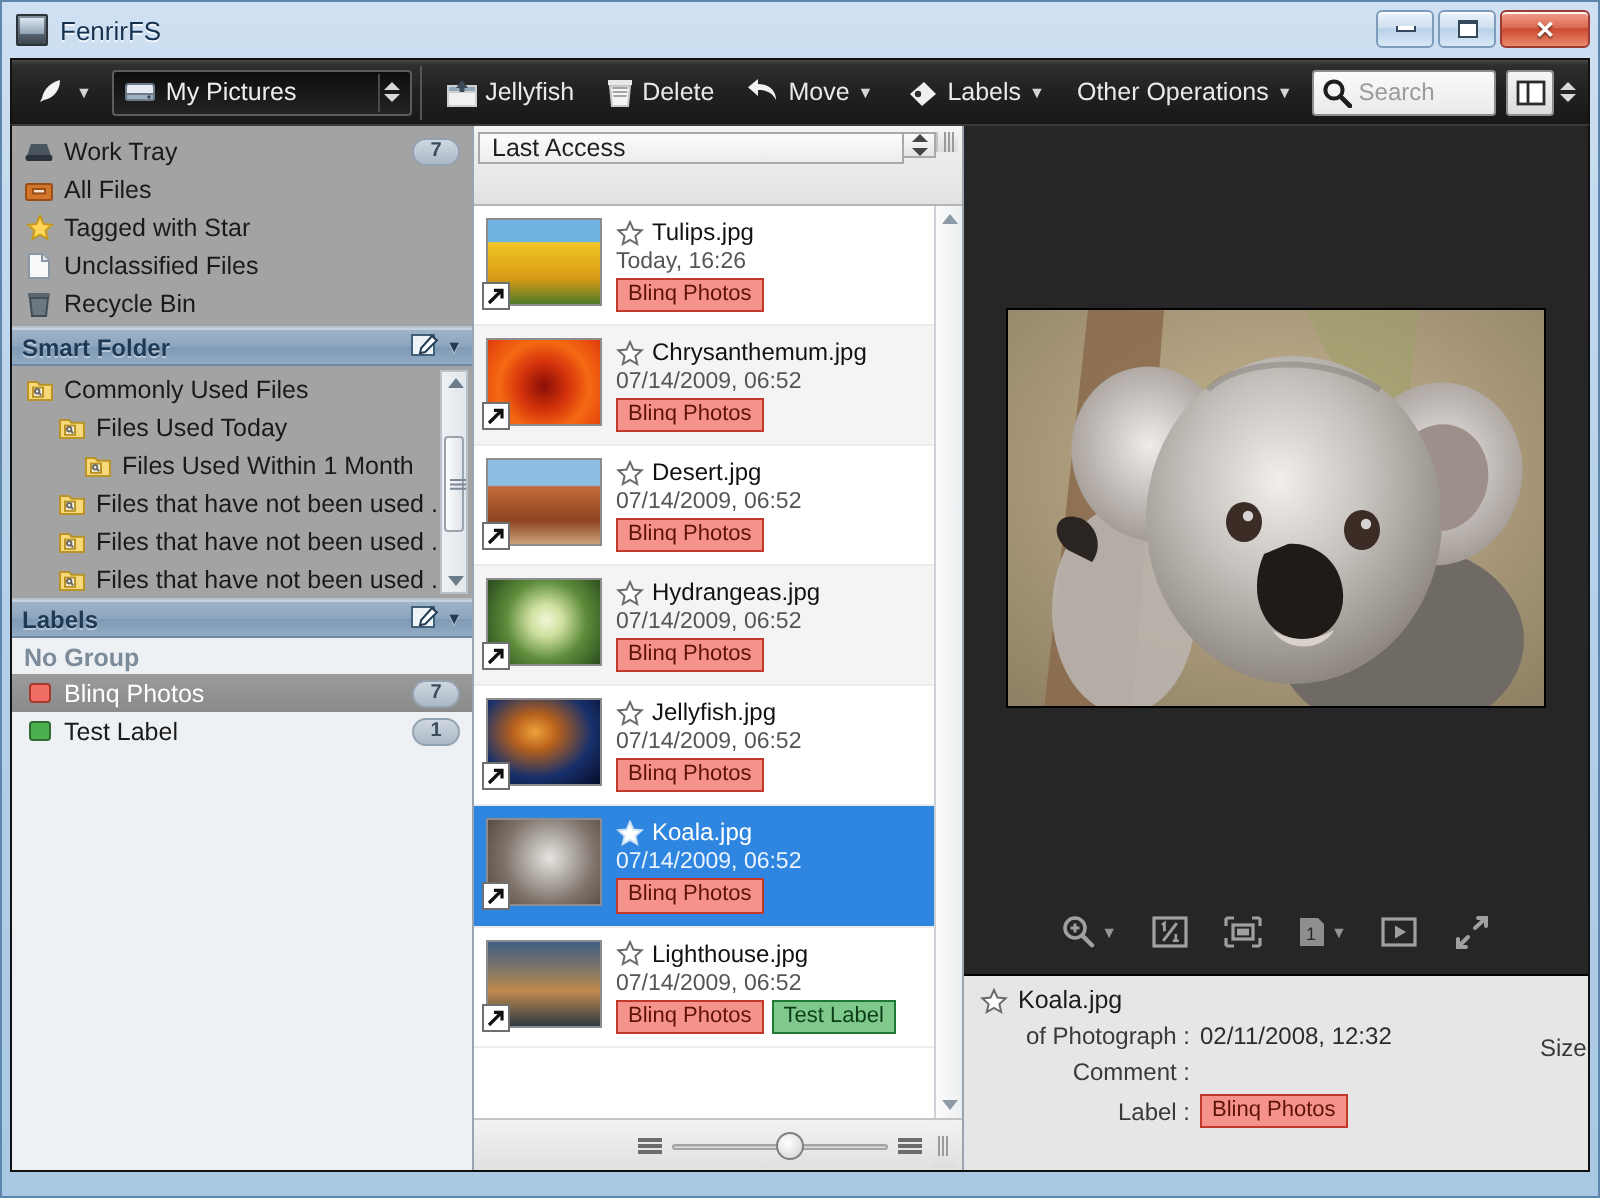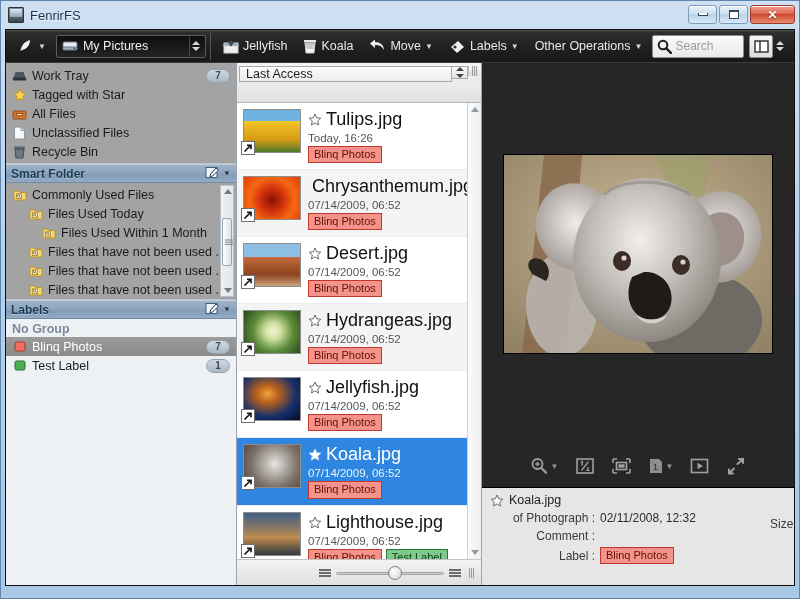--- a/index.html
+++ b/index.html
@@ -136,21 +136,21 @@
   .fi.alt { background:#f4f4f4; }
   .fi.sel { background:#2f86e0; }
   .thumb-box { position:relative; width:58px; height:44px; flex:0 0 58px; }
   .thumb { position:absolute; inset:0; border:1px solid #8d8d8d; background-size:cover; background-position:center; }
   .shortcut {
     position:absolute; left:-2px; bottom:-2px; width:14px; height:14px;
     background:#fff; border:1px solid #6f6f6f;
     display:flex; align-items:center; justify-content:center;
   }
   .fi-main { flex:1; min-width:0; display:flex; flex-direction:column; gap:2px;}
-  .fi-name { display:flex; align-items:center; gap:4px; font-size:18px; color:#111; }
+  .fi-name { display:flex; align-items:center; gap:4px; font-size:12px; color:#111; }
   .fi.sel .fi-name { color:#fff; }
   .fi-date { font-size:11.5px; color:#555; }
   .fi.sel .fi-date { color:#eaf3fc; }
   .tags { display:flex; gap:4px; flex-wrap:wrap; }
   .tag { font-size:11px; padding:1px 5px 2px 5px; border:1px solid; line-height:1.1; }
   .tag.red { background:#f5938a; border-color:#c0392b; color:#5e1208; }
   .tag.green { background:#7ec98b; border-color:#1f7a33; color:#0c3d17; }
   .vscroll { width:14px; flex:0 0 14px; background:linear-gradient(90deg,#fbfbfb,#eceff1);
              border-left:1px solid #ccd2d8; position:relative; }
   .vs-arrow { position:absolute; left:3px; width:0;height:0;
@@ -230,21 +230,21 @@
         <path d="M8 1 L11 5 H9.2 V7 H6.8 V5 H5 Z" fill="#3a4a58"></path>
       </svg>
       <span>Jellyfish</span>
     </div>
     <div class="tb-btn">
       <svg width="14" height="15" viewBox="0 0 14 15">
         <rect x="1" y="1" width="12" height="2.5" fill="#e8e8e8"></rect>
         <path d="M2 4 H12 L11 14 H3 Z" fill="#f4f4f4" stroke="#c7c7c7"></path>
         <path d="M3.2 5 H10.8 M3.4 7 H10.6 M3.7 9 H10.3" stroke="#8a8a8a" stroke-width="0.8"></path>
       </svg>
-      <span>Koala</span>
+      <span>Delete</span>
     </div>
     <div class="tb-btn">
       <svg width="17" height="15" viewBox="0 0 17 15">
         <path d="M6 3 C11 3 15 6 15 11 C13 7 10 6 6 6 V9 L1 4.6 L6 0.5 Z" fill="#f2f2f2"></path>
       </svg>
       <span>Move</span>
       <span class="caret">▼</span>
     </div>
     <div class="tb-btn">
       <svg width="17" height="15" viewBox="0 0 17 15">
@@ -288,34 +288,34 @@
             <svg width="15" height="12" viewBox="0 0 15 12">
               <path d="M1.5 8 L3.5 2 H11.5 L13.5 8 Z" fill="#4a5560"></path>
               <rect x="0.8" y="7.5" width="13.4" height="3" rx="1" fill="#2c343b"></rect>
             </svg>
           </span>
           <span class="lbl">Work Tray</span>
           <span class="badge">7</span>
         </div>
         <div class="si">
           <span class="ico">
-            <svg width="14" height="14" viewBox="0 0 14 14">
-              <path d="M7 1 L8.8 5 L13 5.4 L9.8 8.3 L10.8 12.5 L7 10.3 L3.2 12.5 L4.2 8.3 L1 5.4 L5.2 5 Z" fill="#ffd659" stroke="#c79a1e"></path>
-            </svg>
-          </span>
-          <span class="lbl">Tagged with Star</span>
-        </div>
-        <div class="si">
-          <span class="ico">
             <svg width="15" height="12" viewBox="0 0 15 12">
               <rect x="1" y="3" width="13" height="8" rx="1" fill="#d4752c" stroke="#9a4f16"></rect>
               <rect x="4.5" y="5.5" width="6" height="2.2" fill="#f8e6d2" stroke="#9a4f16"></rect>
             </svg>
           </span>
           <span class="lbl">All Files</span>
+        </div>
+        <div class="si">
+          <span class="ico">
+            <svg width="14" height="14" viewBox="0 0 14 14">
+              <path d="M7 1 L8.8 5 L13 5.4 L9.8 8.3 L10.8 12.5 L7 10.3 L3.2 12.5 L4.2 8.3 L1 5.4 L5.2 5 Z" fill="#ffd659" stroke="#c79a1e"></path>
+            </svg>
+          </span>
+          <span class="lbl">Tagged with Star</span>
         </div>
         <div class="si">
           <span class="ico">
             <svg width="13" height="14" viewBox="0 0 13 14">
               <path d="M1.5 1 H8 L11.5 4.5 V13 H1.5 Z" fill="#f7f9fb" stroke="#8a97a3"></path>
               <path d="M8 1 V4.5 H11.5" fill="#dde5ec" stroke="#8a97a3"></path>
             </svg>
           </span>
           <span class="lbl">Unclassified Files</span>
         </div>

